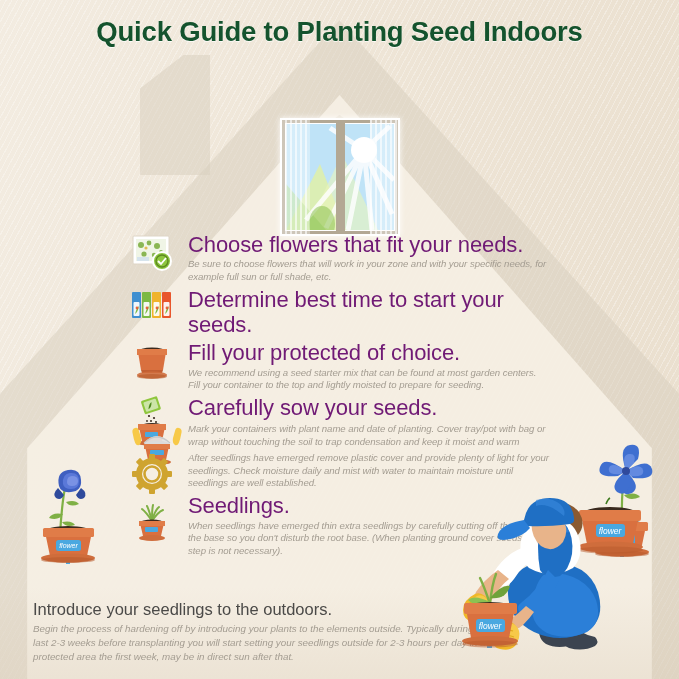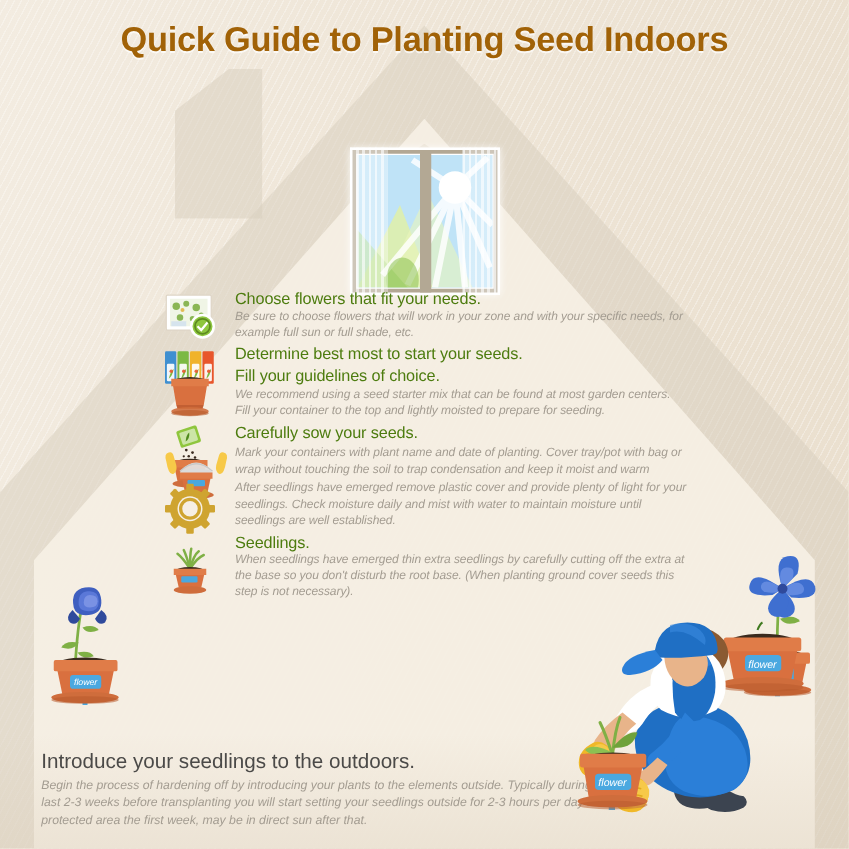--- a/index.html
+++ b/index.html
@@ -38,40 +38,40 @@
     clip-path:polygon(50% 0,100% 100%,0 100%);
   }
   .floor-line{
     position:absolute;left:0;bottom:0;width:679px;height:92px;
     background:linear-gradient(180deg,rgba(222,211,193,0) 0%,rgba(219,206,186,.35) 100%);
   }
 
   
   .title{
     position:absolute;left:0;top:16px;width:679px;text-align:center;
-    font-size:27.5px;font-weight:bold;color:#a16207;letter-spacing:-.2px;
+    font-size:27.5px;font-weight:bold;color:#14532d;letter-spacing:-.2px;
     text-shadow:0 1px 0 rgba(255,255,255,.7);
   }
 
   
   .window-wrap{position:absolute;left:280px;top:118px;width:120px;height:118px;}
   .win-frame{position:absolute;inset:0;background:#ffffff;box-shadow:0 0 6px rgba(255,255,255,.9);}
   .win-glass{position:absolute;left:6px;top:6px;right:6px;bottom:6px;overflow:hidden;background:#cfe8f8;}
   .win-mull{position:absolute;left:56px;top:2px;width:9px;bottom:2px;background:#b3a894;}
   .win-sash{position:absolute;left:2px;top:2px;right:2px;bottom:2px;border:3px solid #b3a894;box-sizing:border-box;}
   .curtain-l{position:absolute;left:0;top:0;width:30px;bottom:0;
     background:repeating-linear-gradient(90deg,rgba(255,255,255,.75) 0 2px,rgba(255,255,255,.35) 2px 5px);}
   .curtain-r{position:absolute;right:0;top:0;width:30px;bottom:0;
     background:repeating-linear-gradient(90deg,rgba(255,255,255,.75) 0 2px,rgba(255,255,255,.35) 2px 5px);}
 
   
   .steps{position:absolute;left:130px;top:232px;width:420px;}
   .step{position:relative;padding-left:58px;margin-bottom:3px;}
   .step .icon{position:absolute;left:0;top:2px;width:52px;height:46px;}
-  .step h2{margin:0;font-size:13px;font-weight:normal;color:#4d7c0f;line-height:1.15;letter-spacing:-.1px;}
+  .step h2{margin:0;font-size:22px;font-weight:normal;color:#701a75;line-height:1.15;letter-spacing:-.1px;}
   .step p{margin:1px 0 0 0;font-size:9.6px;font-style:italic;color:#a39c91;line-height:1.33;letter-spacing:-.05px;}
 
   
   .outro{position:absolute;left:33px;top:600px;width:470px;text-align:left;}
   .outro h2{margin:0;font-size:16.5px;font-weight:normal;color:#4b4a48;}
   .outro p{margin:3px 0 0 0;font-size:9.8px;font-style:italic;color:#a39c91;line-height:1.42;}
 
   
   .side-plant{position:absolute;width:86px;height:120px;}
   .left-plant{left:30px;top:440px;}
@@ -175,35 +175,35 @@
             <path d="M35 25 q1.5 -6 4 -8 q-1 6 -4 8z"></path>
           </g>
           <g fill="#e8562c" opacity=".9">
             <circle cx="7" cy="19" r="1.4"></circle>
               <circle cx="17" cy="19" r="1.4"></circle>
             <circle cx="27" cy="19" r="1.4"></circle>
               <circle cx="37" cy="19" r="1.4"></circle>
           </g>
         </svg>
       </span>
-      <h2>Determine best most to start your seeds.</h2>
+      <h2>Determine best time to start your seeds.</h2>
     </div>
 
     <div class="step">
       <span class="icon">
         <svg width="50" height="40" viewBox="0 0 50 40">
           <ellipse cx="22" cy="10" rx="14" ry="4.5" fill="#3a2a1e"></ellipse>
           <path d="M8 10 h28 l-3 18 h-22 z" fill="#d9703f"></path>
           <path d="M7 7 h30 v6 h-30 z" rx="1" fill="#e07c48"></path>
           <path d="M11 28 h22 l-1 3 h-20 z" fill="#c25f33"></path>
           <ellipse cx="22" cy="33" rx="15" ry="3.5" fill="#cf6d3c" opacity=".9"></ellipse>
           <ellipse cx="22" cy="34.5" rx="15" ry="2.5" fill="#b85a2c" opacity=".6"></ellipse>
         </svg>
       </span>
-      <h2>Fill your guidelines of choice.</h2>
+      <h2>Fill your protected of choice.</h2>
       <p>We recommend using a seed starter mix that can be found at most garden centers. Fill your container to the top and lightly moisted to prepare for seeding.</p>
     </div>
 
     <div class="step">
       <span class="icon">
         <svg width="50" height="52" viewBox="0 0 50 52">
           <g transform="rotate(-18 22 10)">
             <rect x="13" y="1" width="17" height="14" rx="1.5" fill="#8fc63d"></rect>
             <rect x="15" y="3" width="13" height="10" rx="1" fill="#ffffff" opacity=".55"></rect>
             <path d="M18 11 q2 -5 5 -6 q-1 5 -5 6z" fill="#4e8a1c"></path>

